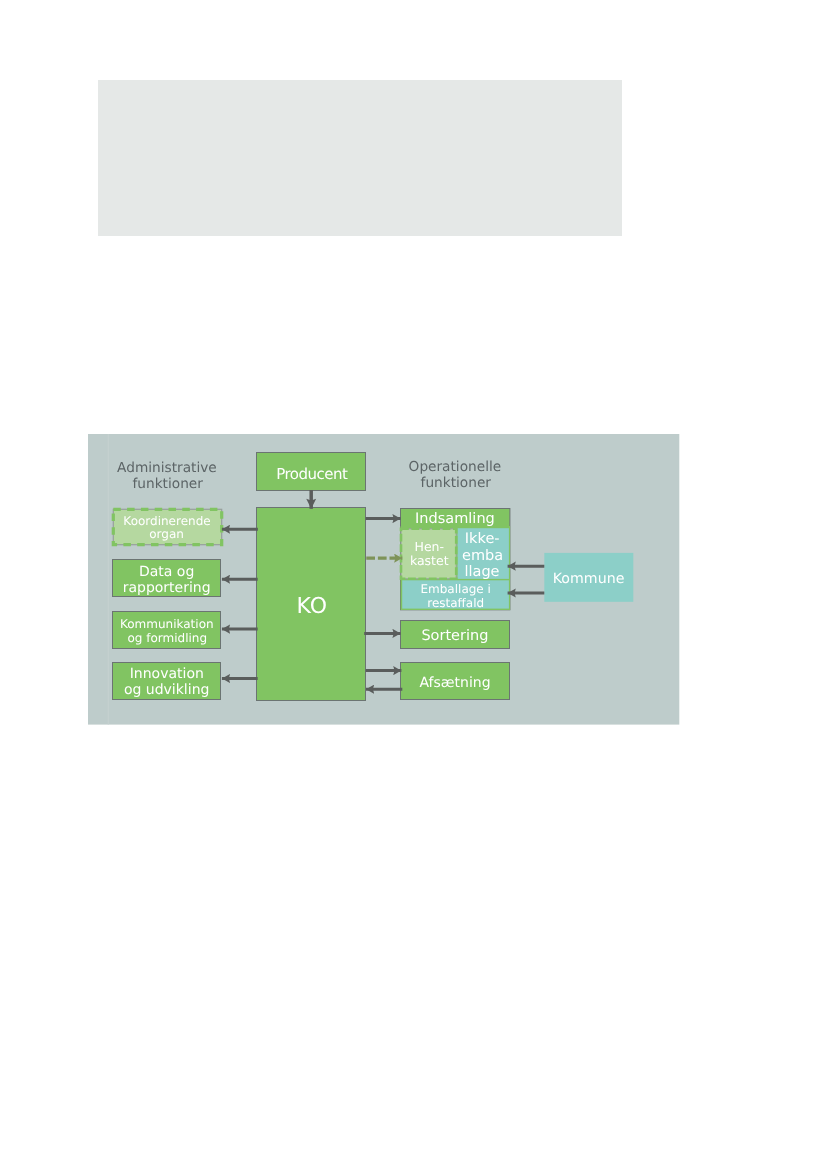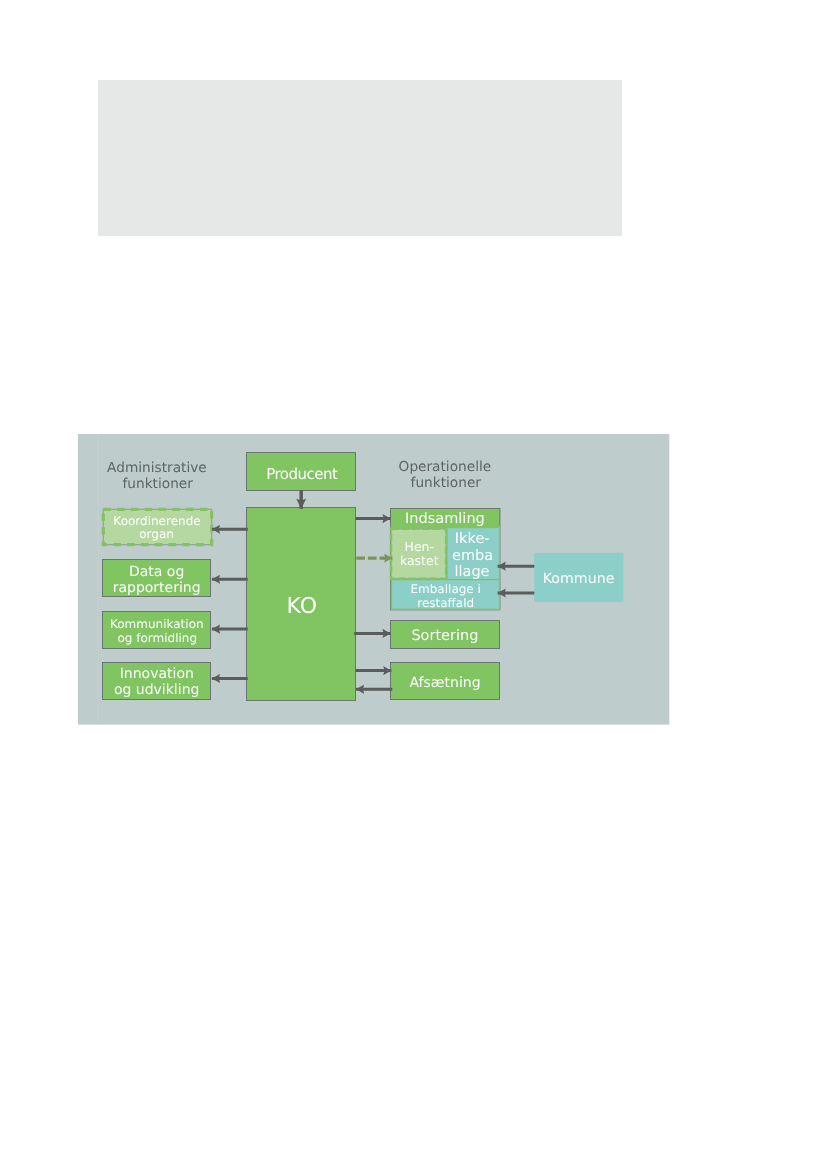--- a/index.html
+++ b/index.html
@@ -1,19 +1,19 @@
 <!DOCTYPE html>
 <html><head>
 <meta charset="utf-8">
 <style>
   html,body{margin:0;padding:0;}
   body{width:827px;height:1169px;background:#ffffff;font-family:"DejaVu Sans",sans-serif;overflow:hidden;}
   #page{position:relative;width:827px;height:1169px;will-change:transform;}
   #placeholder{position:absolute;left:98px;top:79.8px;width:524px;height:156.2px;background:#e5e8e7;}
-  #diagram-wrap{position:absolute;left:78px;top:434px;width:592px;height:291px;will-change:transform;}
+  #diagram-wrap{position:absolute;left:88px;top:434px;width:592px;height:291px;will-change:transform;}
   svg{display:block;}
   text{-webkit-font-smoothing:antialiased;text-rendering:geometricPrecision;opacity:0.999;}
   text{font-family:"DejaVu Sans",sans-serif;}
   .lbl{fill:#ffffff;}
   .hdr{fill:#5c6466;}
 </style>
 </head>
 <body>
 
 <div id="page">

